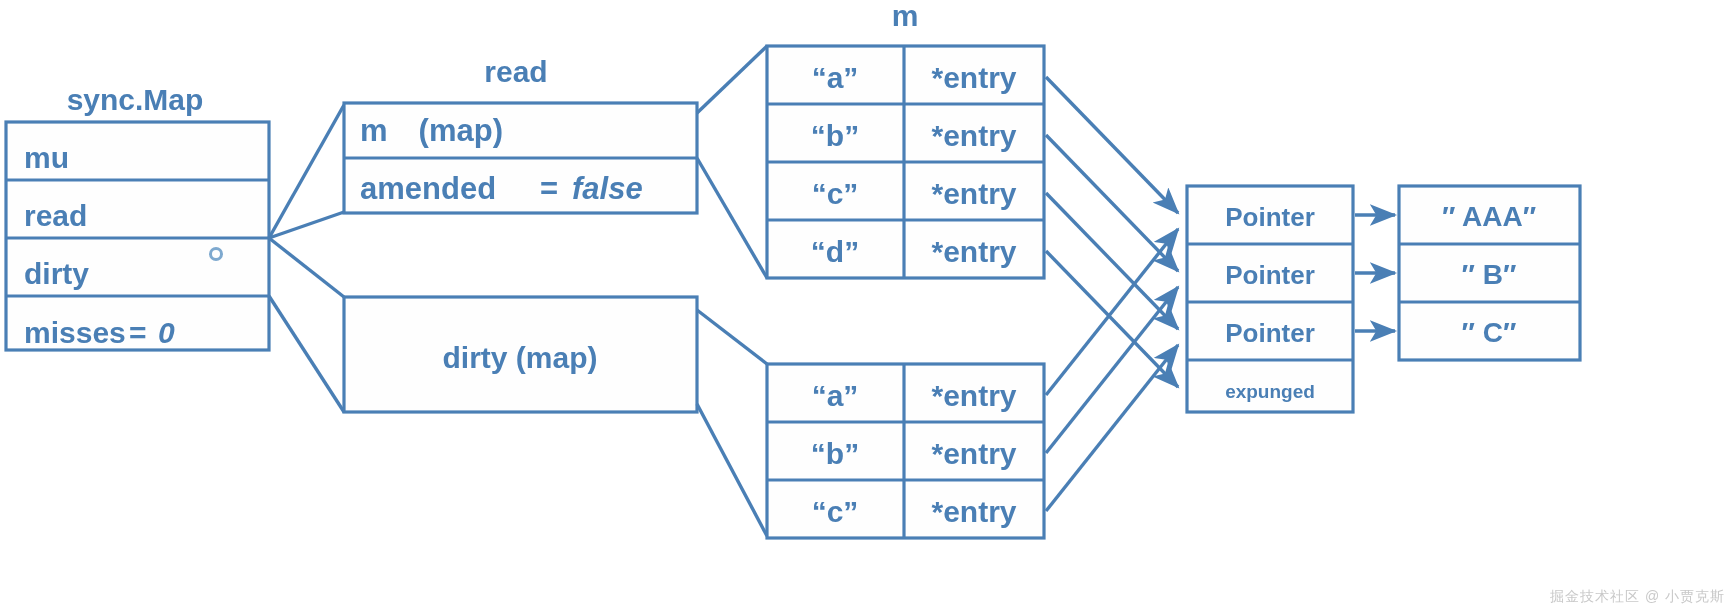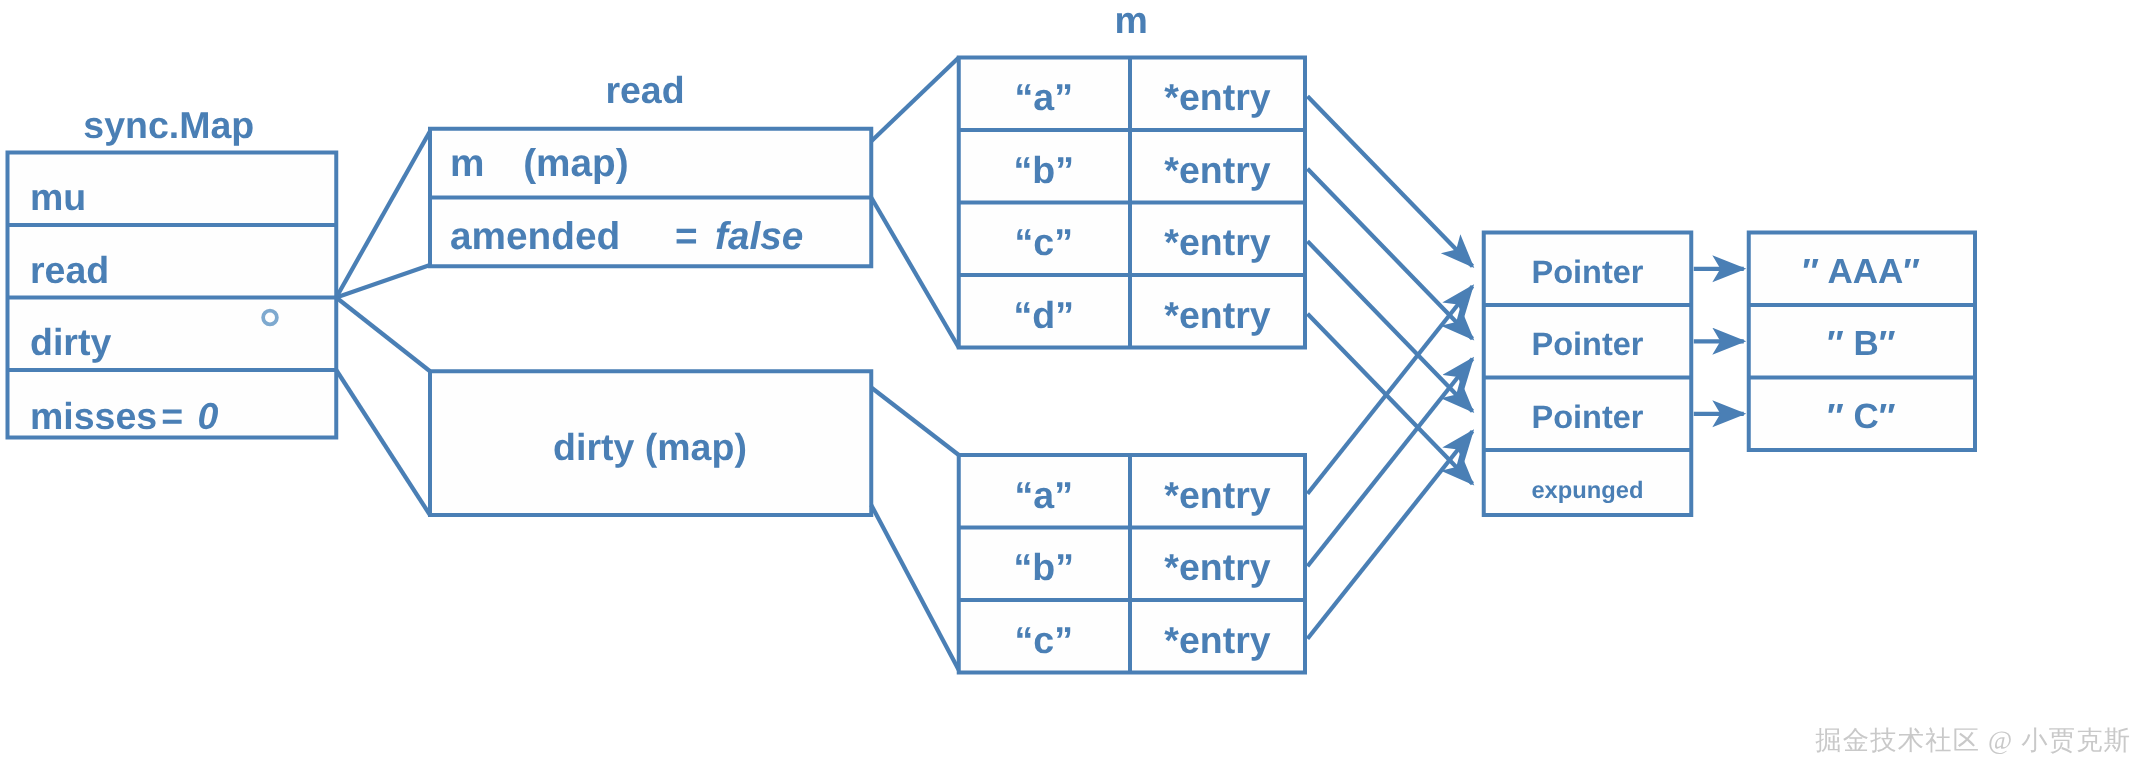--- a/index.html
+++ b/index.html
@@ -15,22 +15,22 @@
   .ptr-lbl{font-size:26px;}
   .val-lbl{font-size:28px;}
   .exp-lbl{font-size:19px;}
   .ital{font-style:italic;}
   .box{fill:#fefefe;stroke:#4a7fb5;stroke-width:3.2;}
   .sep{stroke:#4a7fb5;stroke-width:3.2;}
   .conn{stroke:#4a7fb5;stroke-width:3.4;fill:none;}
   .arr{stroke:#4a7fb5;stroke-width:3.4;fill:none;}
 
   #watermark{
-    position:absolute;right:20px;bottom:8px;
-    font-family:Liberation Serif, serif;font-size:21px;
+    position:absolute;right:0;bottom:8px;
+    font-family:Liberation Sans, sans-serif;font-size:14px;
     color:#c9c9c9;letter-spacing:1px;white-space:nowrap;
     user-select:none;
   }
 </style>
 </head>
 <body>
 
 <div id="stage">
 
   <svg id="diagram" viewBox="0 0 1725 614">

